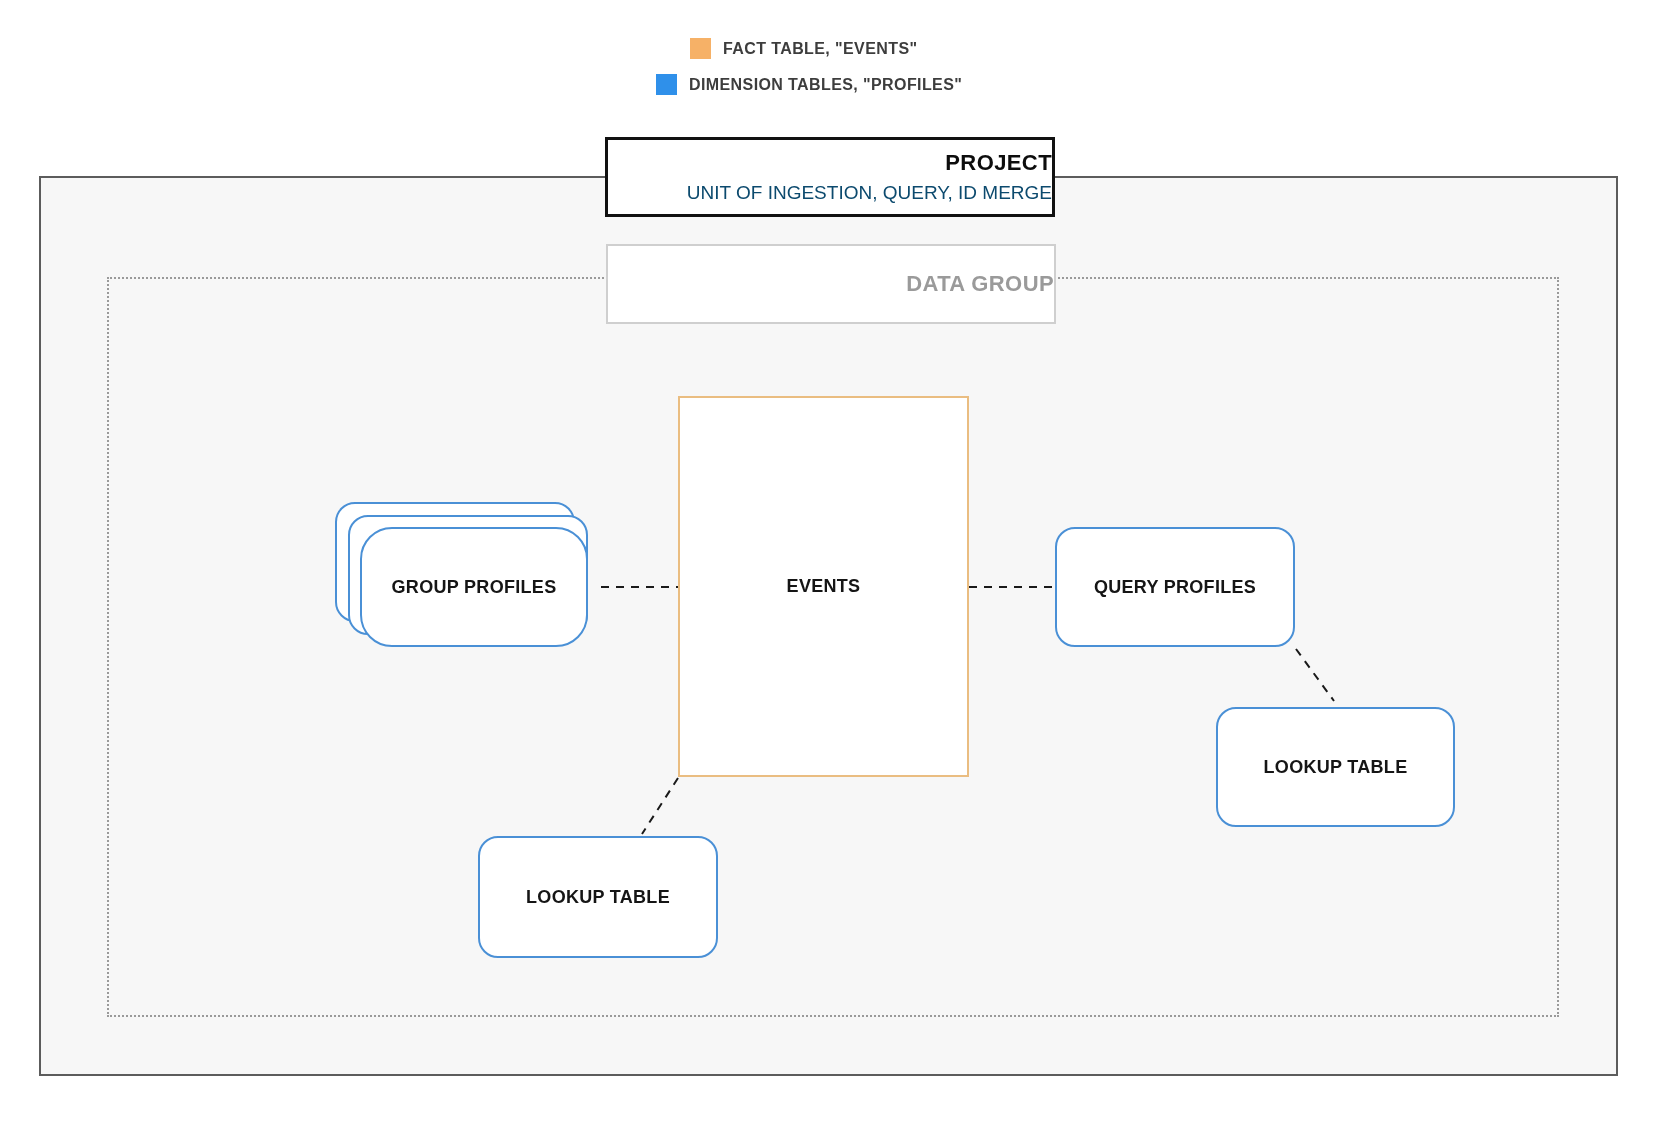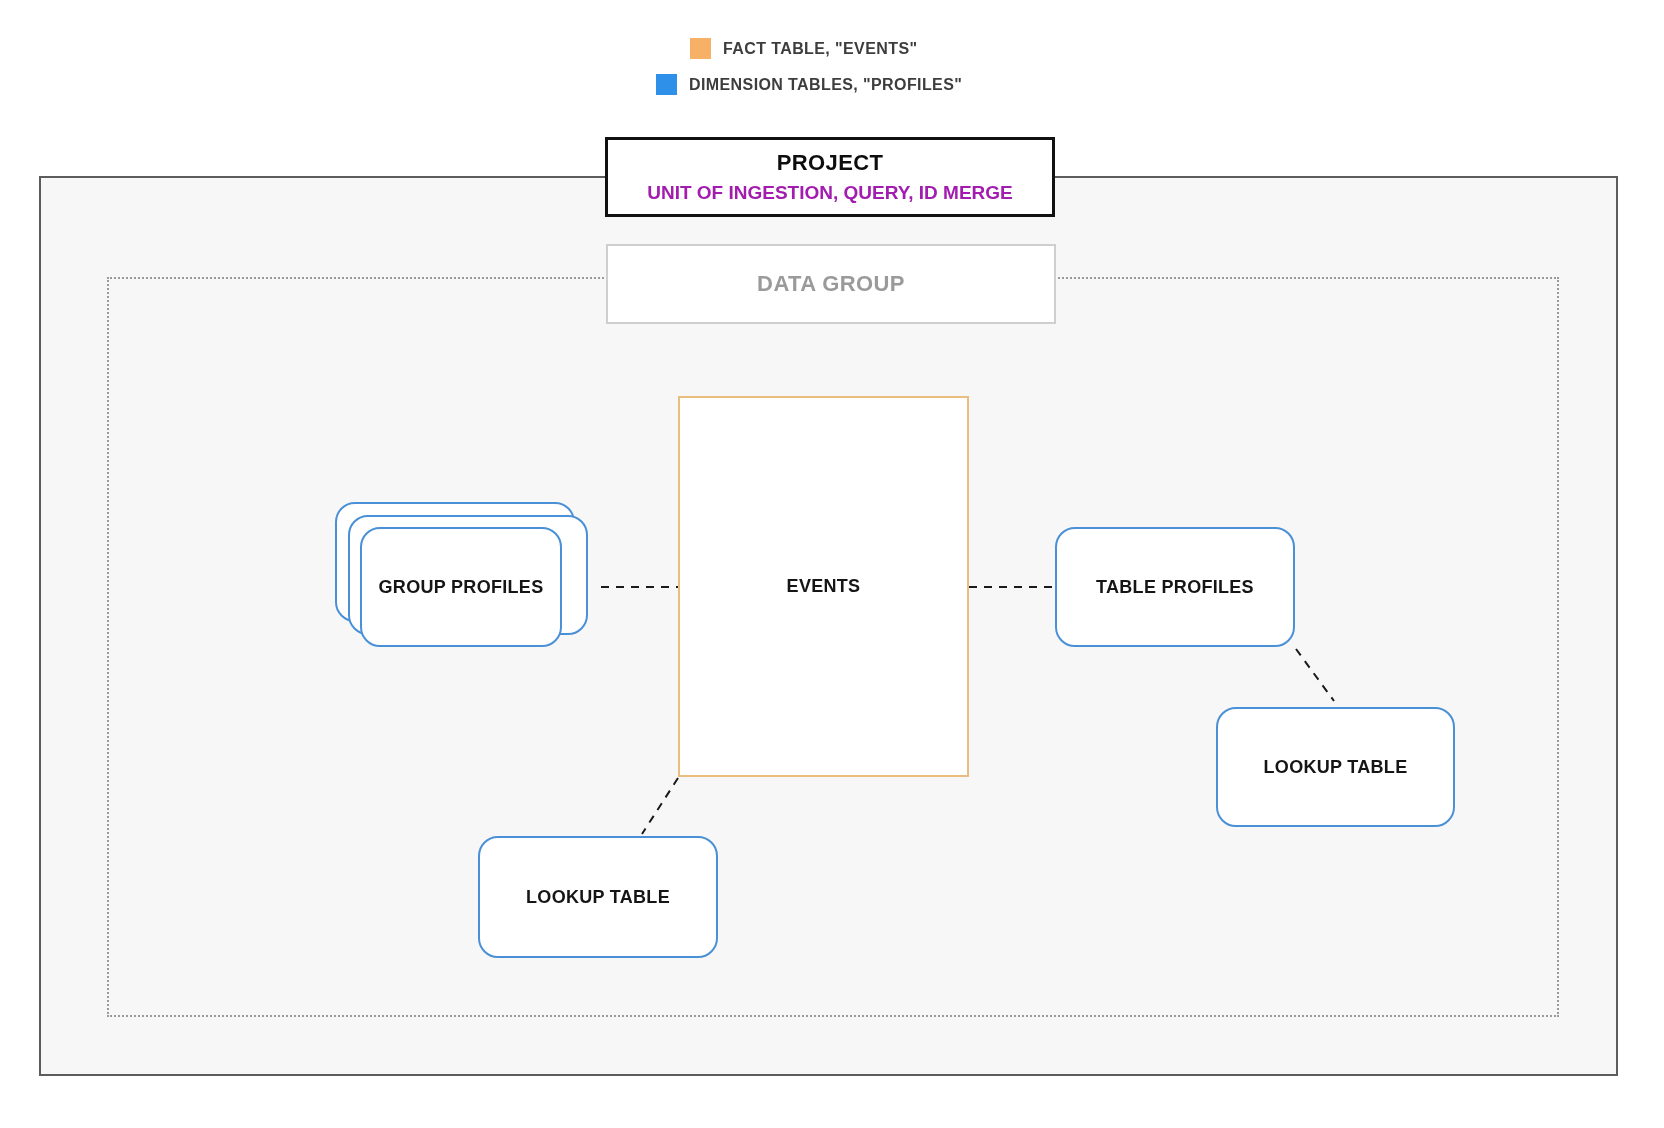--- a/index.html
+++ b/index.html
@@ -50,31 +50,31 @@
     box-sizing: border-box;
   }
   
   .header-box {
     position: absolute;
     width: 450px; height: 80px;
     background: #ffffff;
     box-sizing: border-box;
     display: flex;
     flex-direction: column;
-    align-items: center;
+    align-items: flex-end;
     justify-content: center;
     text-align: center;
     gap: 6px;
   }
   .project-box {
     left: 605px; top: 137px;
     border: 3px solid #111111;
   }
   .project-box .hb-title { font-size: 22px; font-weight: 700; color: #0d0d0d; letter-spacing: .4px; }
-  .project-box .hb-sub   { font-size: 19px; font-weight: 700; color: #a21caf; }
+  .project-box .hb-sub   { font-size: 19px; font-weight: 400; color: #0c4a6e; }
   .dataview-box {
     left: 606px; top: 244px;
     border: 2px solid #cfcfcf;
   }
   .dataview-box .hb-title { font-size: 22px; font-weight: 700; color: #9a9a9a; letter-spacing: .4px; }
   .dataview-box .hb-sub   { font-size: 19px; font-weight: 400; color: #b3b3b3; }
   
   .connectors {
     position: absolute;
     left: 0; top: 0;
@@ -115,21 +115,21 @@
   .stack-card {
     position: absolute;
     width: 240px; height: 120px;
     background: #ffffff;
     border: 2px solid #4a90d6;
     border-radius: 20px;
     box-sizing: border-box;
   }
   .stack-back2 { left: 335px; top: 502px; }
   .stack-back1 { left: 348px; top: 515px; }
-  .group-profiles-node { left: 360px; top: 527px; width: 202px; height: 120px; }
+  .group-profiles-node { left: 360px; top: 527px; width: 228px; height: 120px; border-radius: 32px; }
   .user-profiles-node  { left: 1055px; top: 527px; width: 240px; height: 120px; }
   .lookup-right-node   { left: 1216px; top: 707px; width: 239px; height: 120px; }
   .lookup-bottom-node  { left: 478px;  top: 836px; width: 240px; height: 122px; }
 </style>
 </head>
 <body>
 
 <div class="canvas">
 
   <div class="legend-row fact">
@@ -165,21 +165,21 @@
     <span class="node-label">EVENTS</span>
   </div>
 
   <div class="stack-card stack-back2" style="border-color: rgb(74, 144, 214);"></div>
   <div class="stack-card stack-back1" style="border-color: rgb(74, 144, 214);"></div>
   <div class="node blue-card group-profiles-node" style="border-color: rgb(74, 144, 214);">
     <span class="node-label">GROUP PROFILES</span>
   </div>
 
   <div class="node blue-card user-profiles-node" style="border-color: rgb(74, 144, 214);">
-    <span class="node-label">TABLE PROFILES</span>
+    <span class="node-label">QUERY PROFILES</span>
   </div>
 
   <div class="node blue-card lookup-right-node" style="border-color: rgb(74, 144, 214);">
     <span class="node-label">LOOKUP TABLE</span>
   </div>
 
   <div class="node blue-card lookup-bottom-node" style="border-color: rgb(74, 144, 214);">
     <span class="node-label">LOOKUP TABLE</span>
   </div>
 

